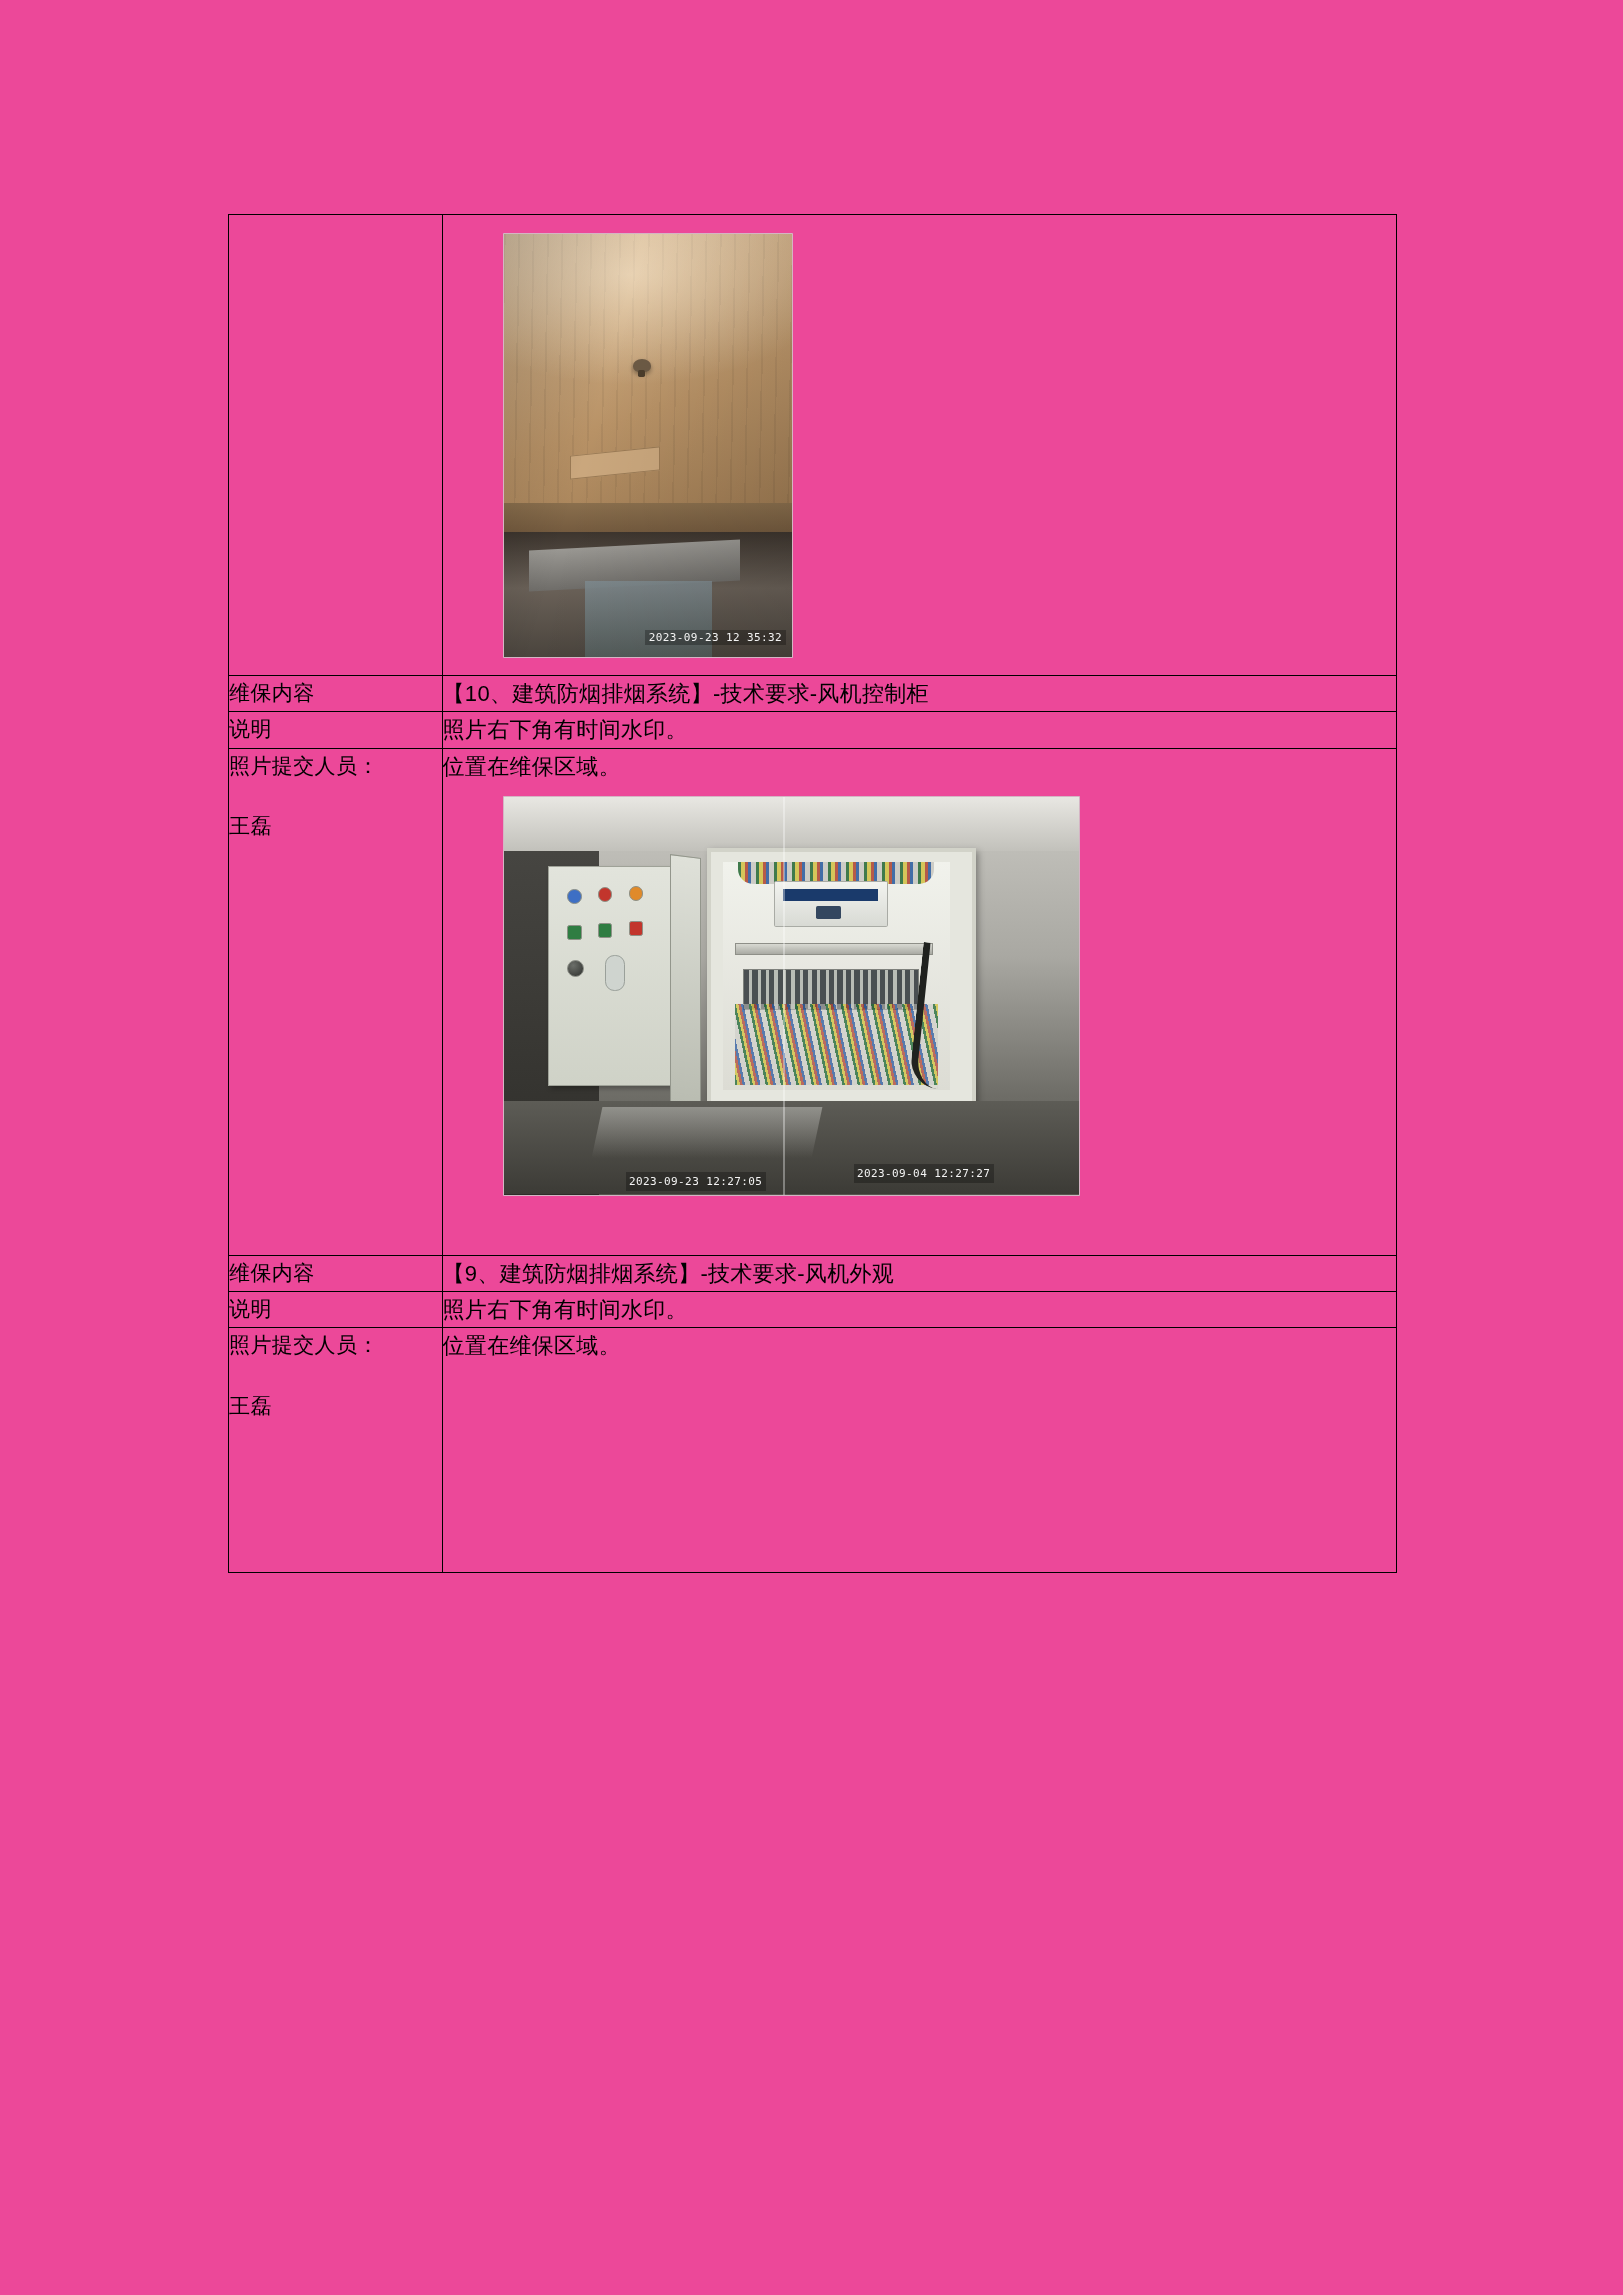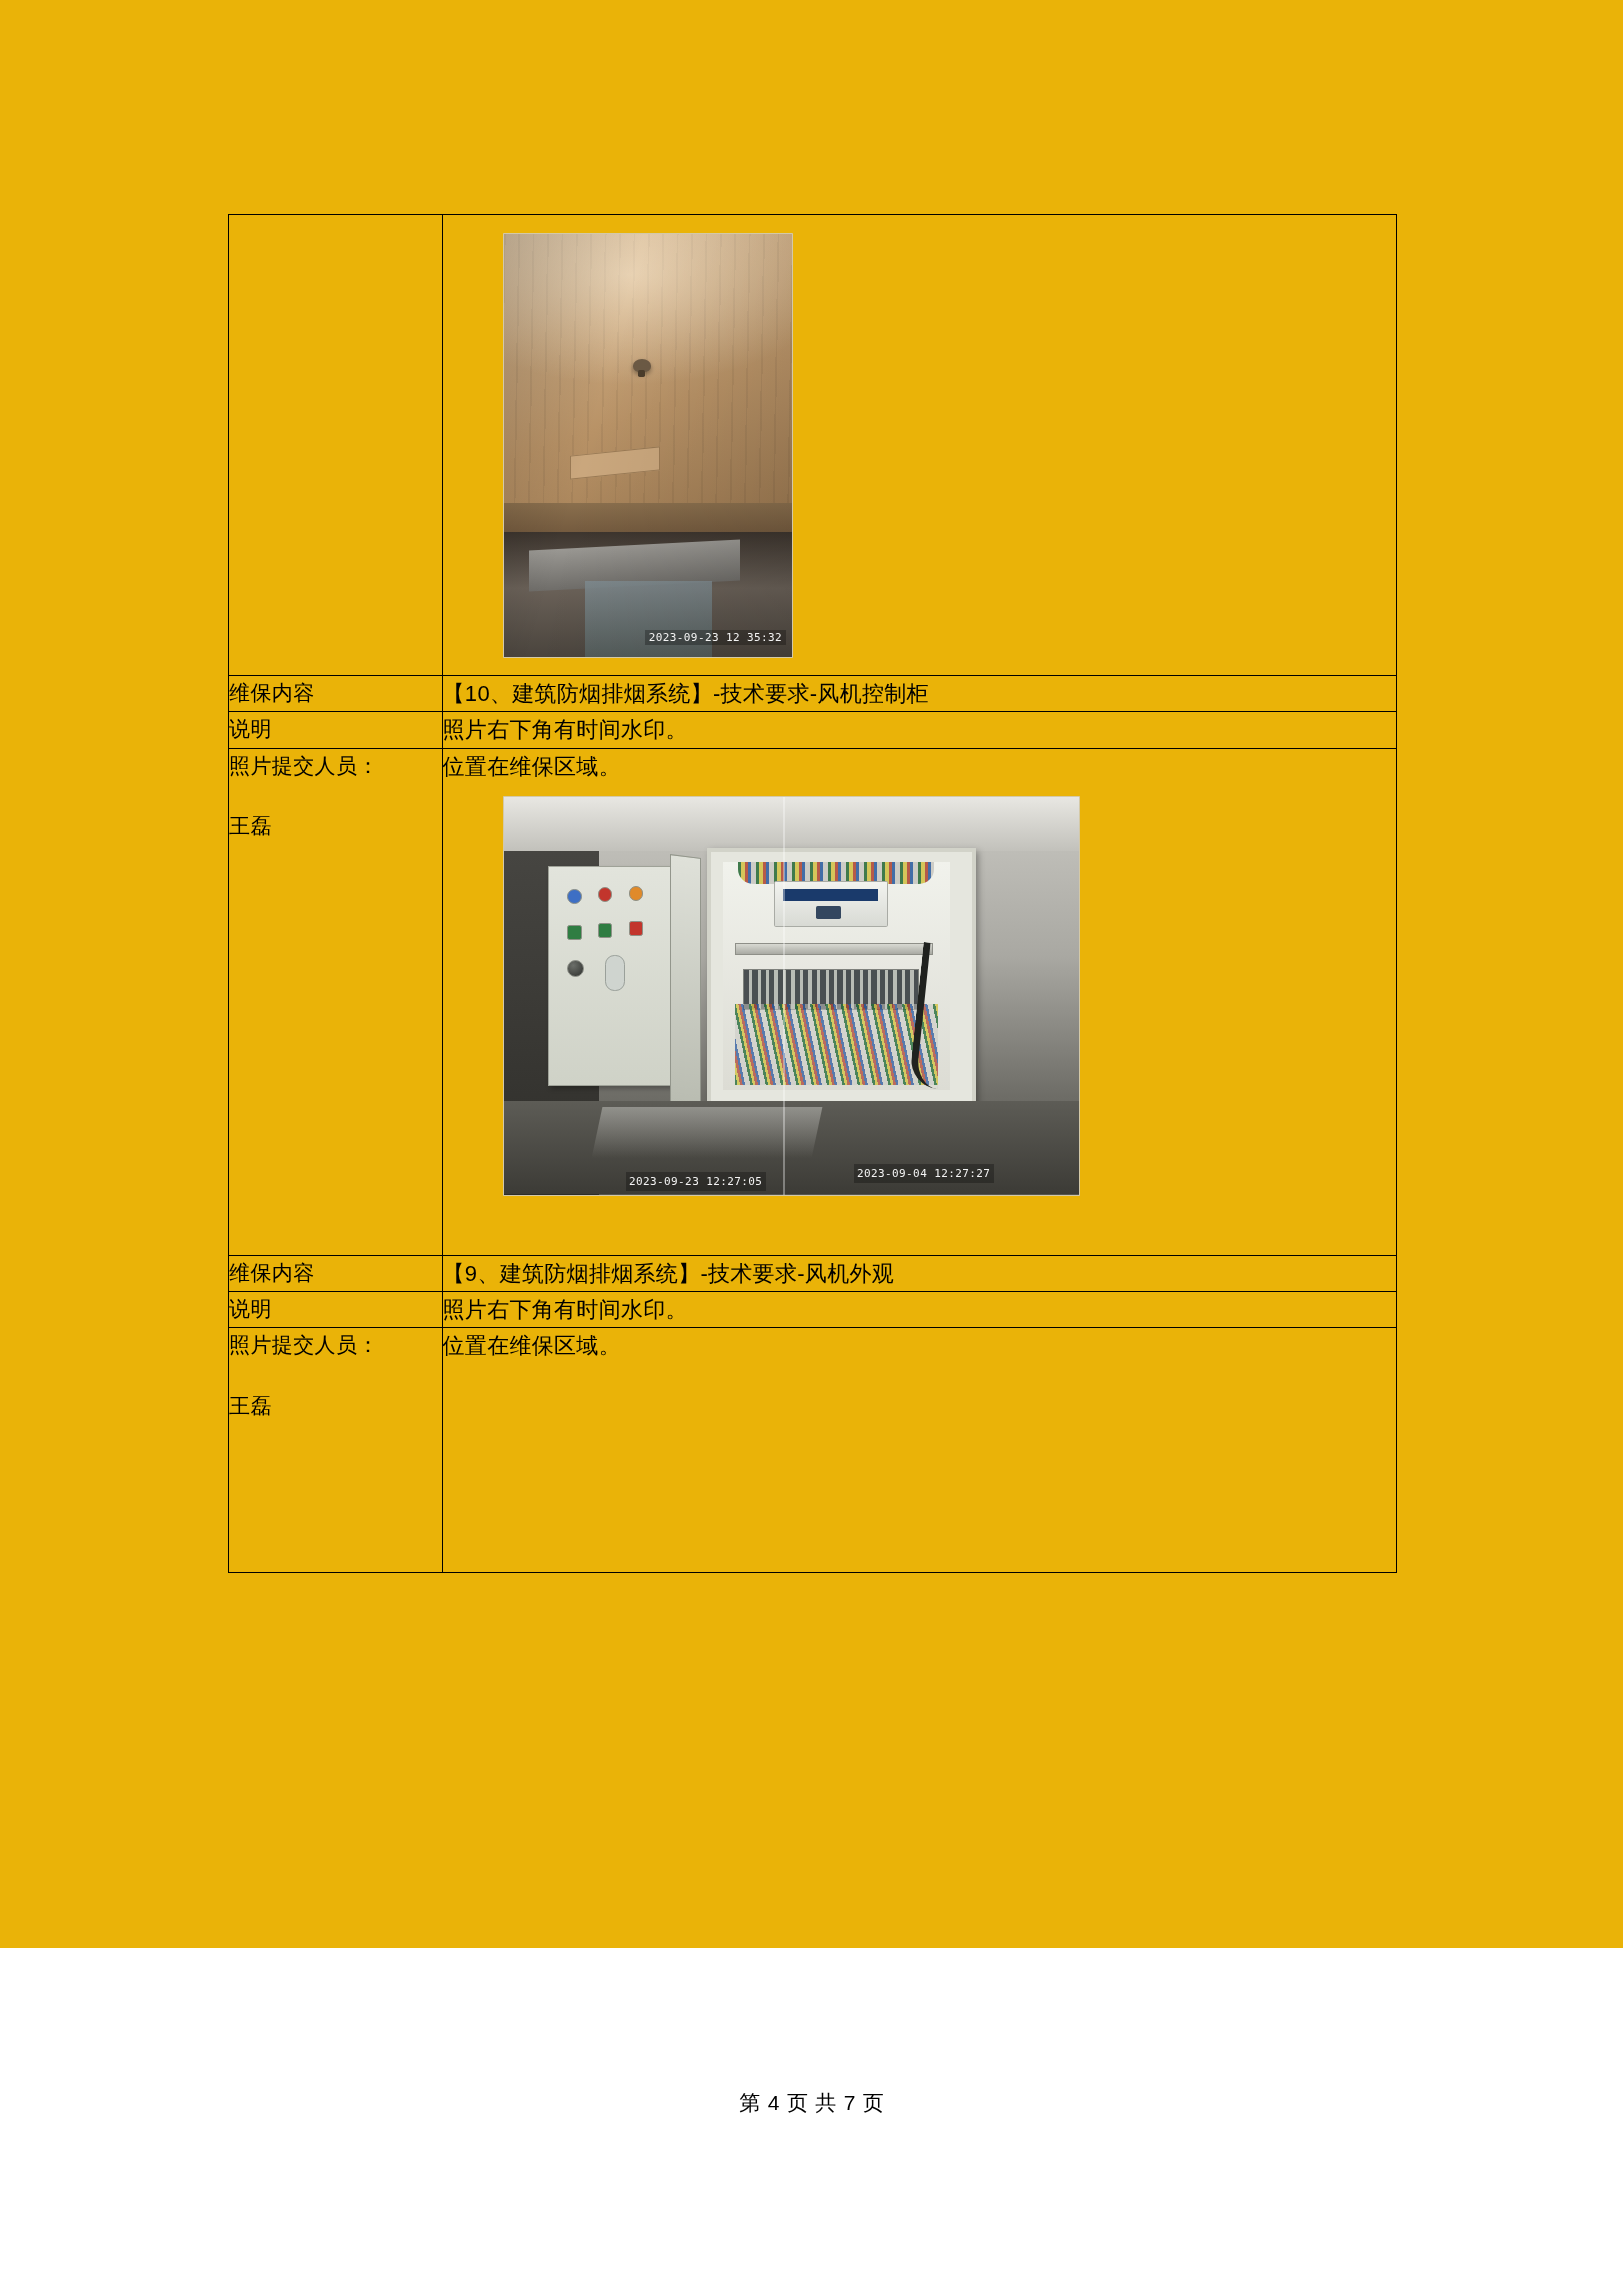--- a/index.html
+++ b/index.html
@@ -12,22 +12,22 @@
     height: 2295px;
     font-family: "Liberation Sans", sans-serif;
     color: #000000;
     position: relative;
     overflow: hidden;
   }
   .page {
     position: absolute;
     left: 0; top: 0;
     width: 1624px;
-    height: 1948px;
-    background: #eab308;
+    height: 2295px;
+    background: #ec4899;
   }
   .doc-table {
     position: absolute;
     left: 228px;
     top: 214px;
     width: 1169px;
     border-collapse: collapse;
     table-layout: fixed;
   }
   .doc-table td {
@@ -473,16 +473,15 @@
           <span class="name">王磊</span>
         </td>
         <td class="content-cell">
           <div class="content-text">位置在维保区域。</div>
         </td>
       </tr>
 
     </tbody>
   </table>
 
-  <div class="footer">第 4 页  共 7 页</div>
 
 </div>
 
 
 </body></html>

